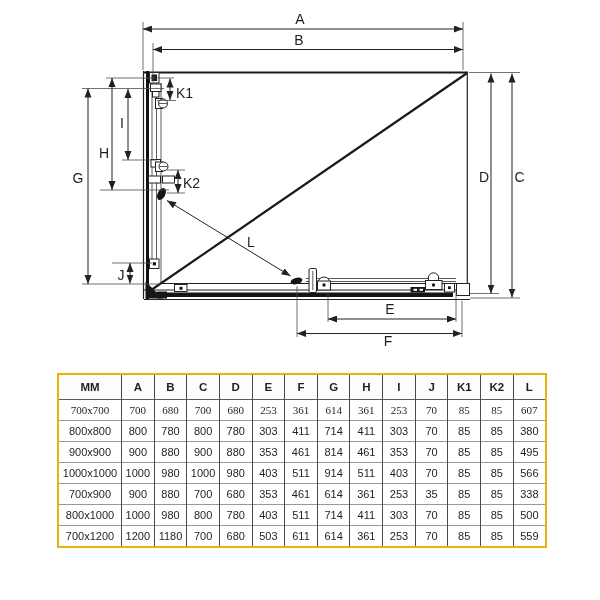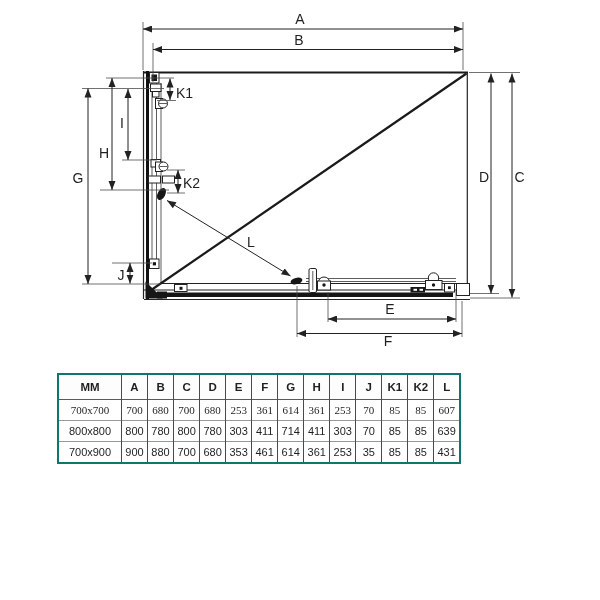--- a/index.html
+++ b/index.html
@@ -8,22 +8,22 @@
   svg.diagram{position:absolute;top:0;left:0;}
   .dim{stroke:#222;stroke-width:1;fill:none;}
   .ext{stroke:#4d4d4d;stroke-width:0.8;fill:none;}
   .thin{stroke:#333;stroke-width:0.8;fill:none;}
   .frame1{stroke:#222;stroke-width:1.2;fill:none;}
   .frame2{stroke:#1a1a1a;stroke-width:2.2;fill:none;}
   .frame3{stroke:#111;stroke-width:3;fill:none;}
   .hw{fill:#fff;stroke:#222;stroke-width:1;}
   .hwdark{fill:#161616;stroke:none;}
   .dim-label{font:14px "Liberation Sans",sans-serif;fill:#1f1f1f;}
-  .dim-table{position:absolute;top:373px;left:57px;width:404px;border-collapse:collapse;
-             table-layout:fixed;font-size:11px;color:#1f1f1f;border:2px solid #0f766e;}
+  .dim-table{position:absolute;top:373px;left:57px;width:490px;border-collapse:collapse;
+             table-layout:fixed;font-size:11px;color:#1f1f1f;border:2px solid #eab308;}
   .dim-table th,.dim-table td{border-left:1px solid #4a4a4a;border-top:1px solid #999;
              text-align:center;padding:0;overflow:hidden;white-space:nowrap;}
   .dim-table th{height:24px;font-weight:bold;font-size:11.5px;border-top:none;background:#fdfdfd;}
   .dim-table td{height:20px;}
   .dim-table th:first-child,.dim-table td:first-child{border-left:none;width:62px;}
   .dim-table tbody tr:first-child td{border-top:1px solid #5a5a5a;font-family:Liberation Serif, serif;}
 </style>
 </head>
 <body>
 
@@ -196,34 +196,98 @@
           <td>800</td>
           <td>780</td>
           <td>303</td>
           <td>411</td>
           <td>714</td>
           <td>411</td>
           <td>303</td>
           <td>70</td>
           <td>85</td>
           <td>85</td>
-          <td>639</td>
+          <td>380</td>
+        </tr>
+        <tr>
+          <td>900x900</td>
+          <td>900</td>
+          <td>880</td>
+          <td>900</td>
+          <td>880</td>
+          <td>353</td>
+          <td>461</td>
+          <td>814</td>
+          <td>461</td>
+          <td>353</td>
+          <td>70</td>
+          <td>85</td>
+          <td>85</td>
+          <td>495</td>
+        </tr>
+        <tr>
+          <td>1000x1000</td>
+          <td>1000</td>
+          <td>980</td>
+          <td>1000</td>
+          <td>980</td>
+          <td>403</td>
+          <td>511</td>
+          <td>914</td>
+          <td>511</td>
+          <td>403</td>
+          <td>70</td>
+          <td>85</td>
+          <td>85</td>
+          <td>566</td>
         </tr>
         <tr>
           <td>700x900</td>
           <td>900</td>
           <td>880</td>
           <td>700</td>
           <td>680</td>
           <td>353</td>
           <td>461</td>
           <td>614</td>
           <td>361</td>
           <td>253</td>
           <td>35</td>
           <td>85</td>
           <td>85</td>
-          <td>431</td>
+          <td>338</td>
+        </tr>
+        <tr>
+          <td>800x1000</td>
+          <td>1000</td>
+          <td>980</td>
+          <td>800</td>
+          <td>780</td>
+          <td>403</td>
+          <td>511</td>
+          <td>714</td>
+          <td>411</td>
+          <td>303</td>
+          <td>70</td>
+          <td>85</td>
+          <td>85</td>
+          <td>500</td>
+        </tr>
+        <tr>
+          <td>700x1200</td>
+          <td>1200</td>
+          <td>1180</td>
+          <td>700</td>
+          <td>680</td>
+          <td>503</td>
+          <td>611</td>
+          <td>614</td>
+          <td>361</td>
+          <td>253</td>
+          <td>70</td>
+          <td>85</td>
+          <td>85</td>
+          <td>559</td>
         </tr>
       </tbody>
   </table>
 
 </div>
 
 </body></html>

